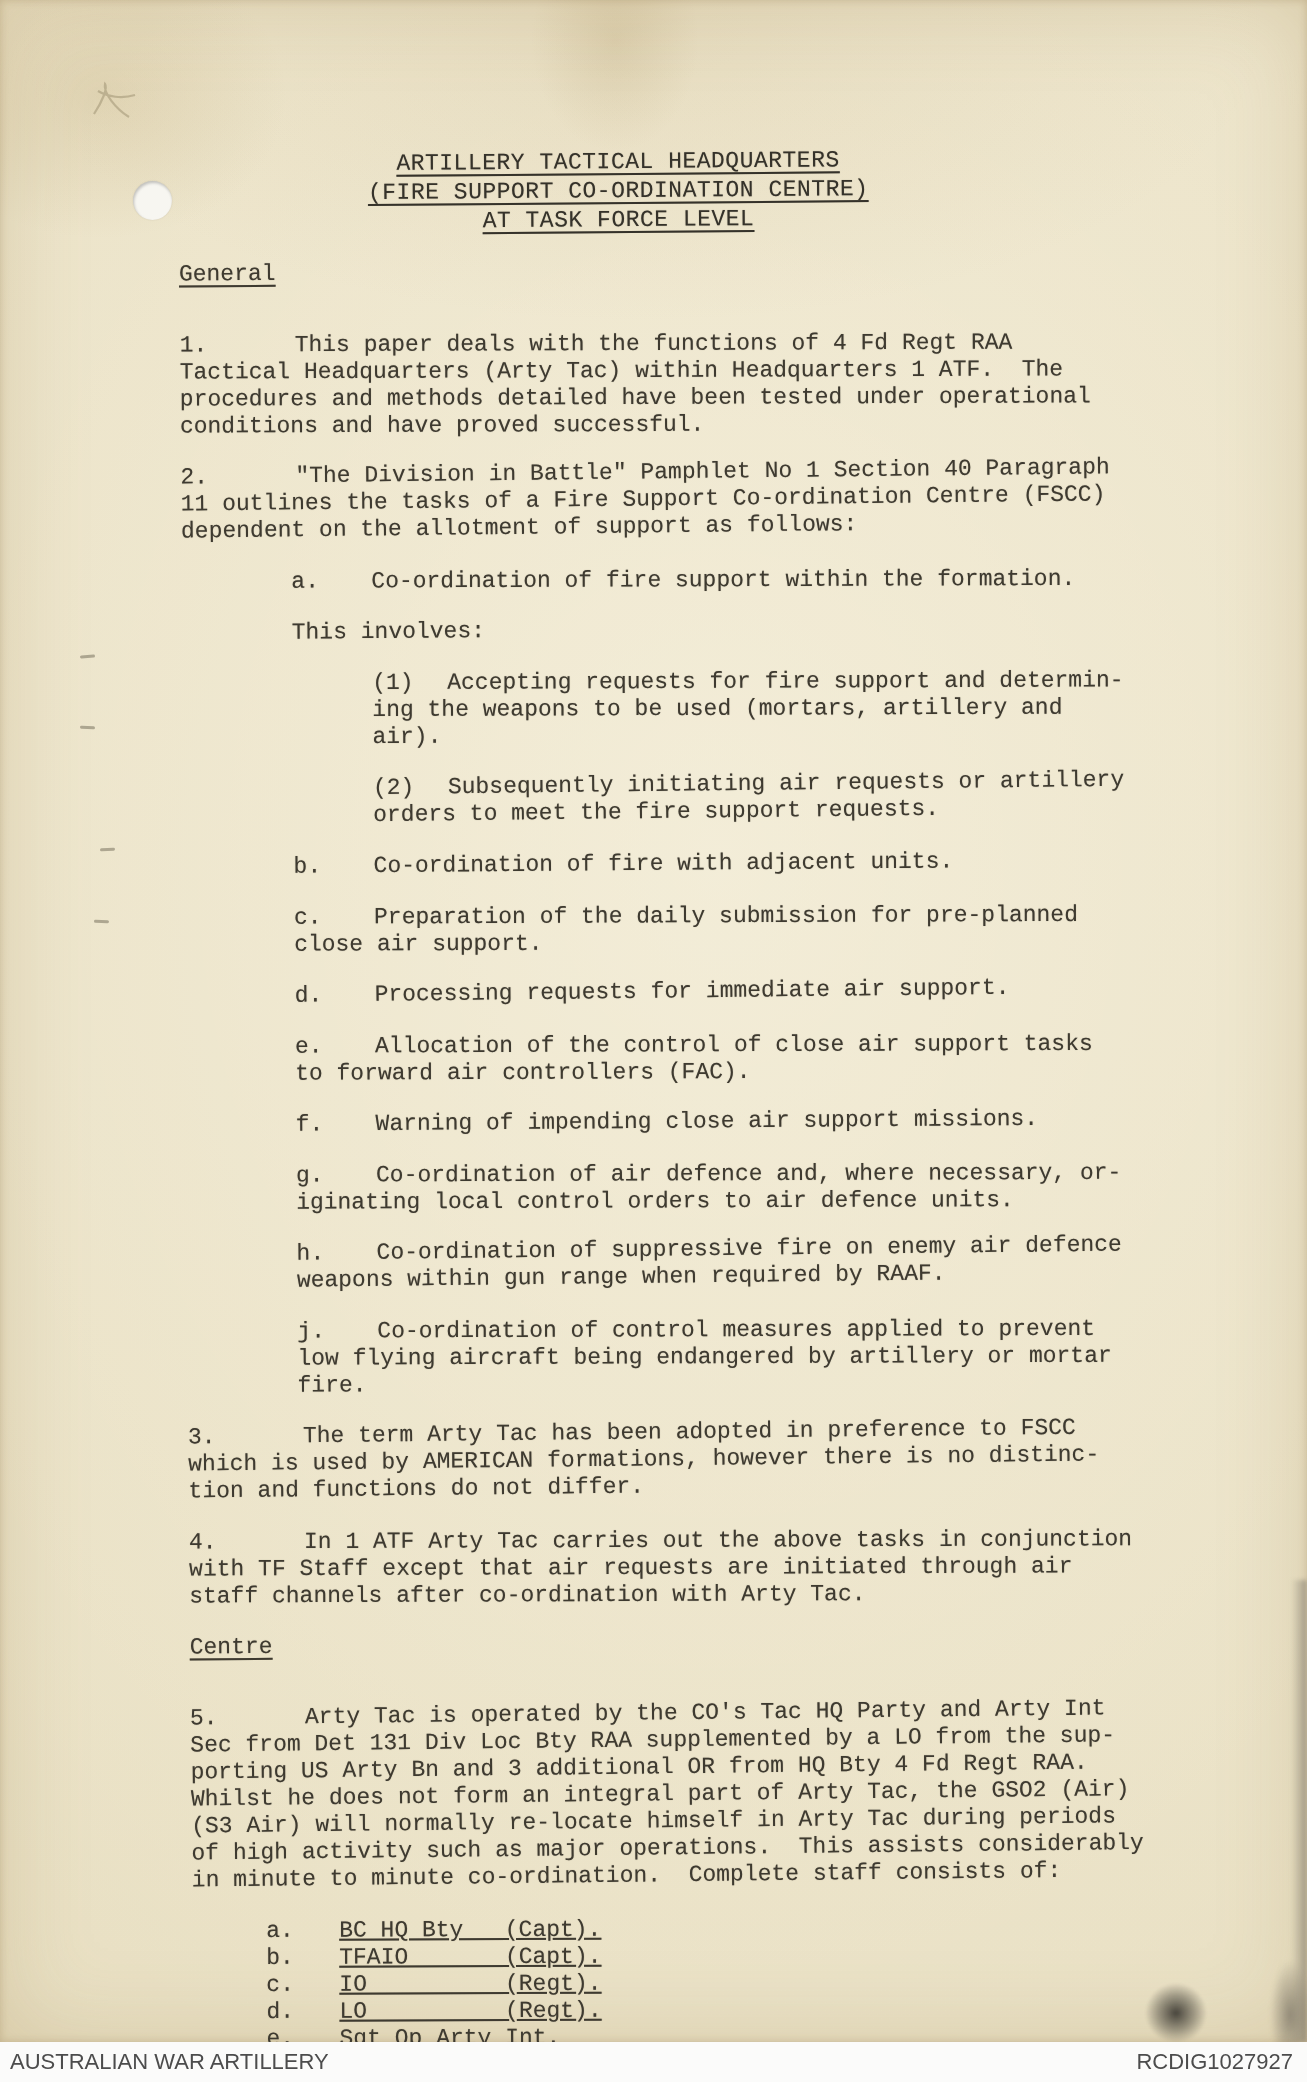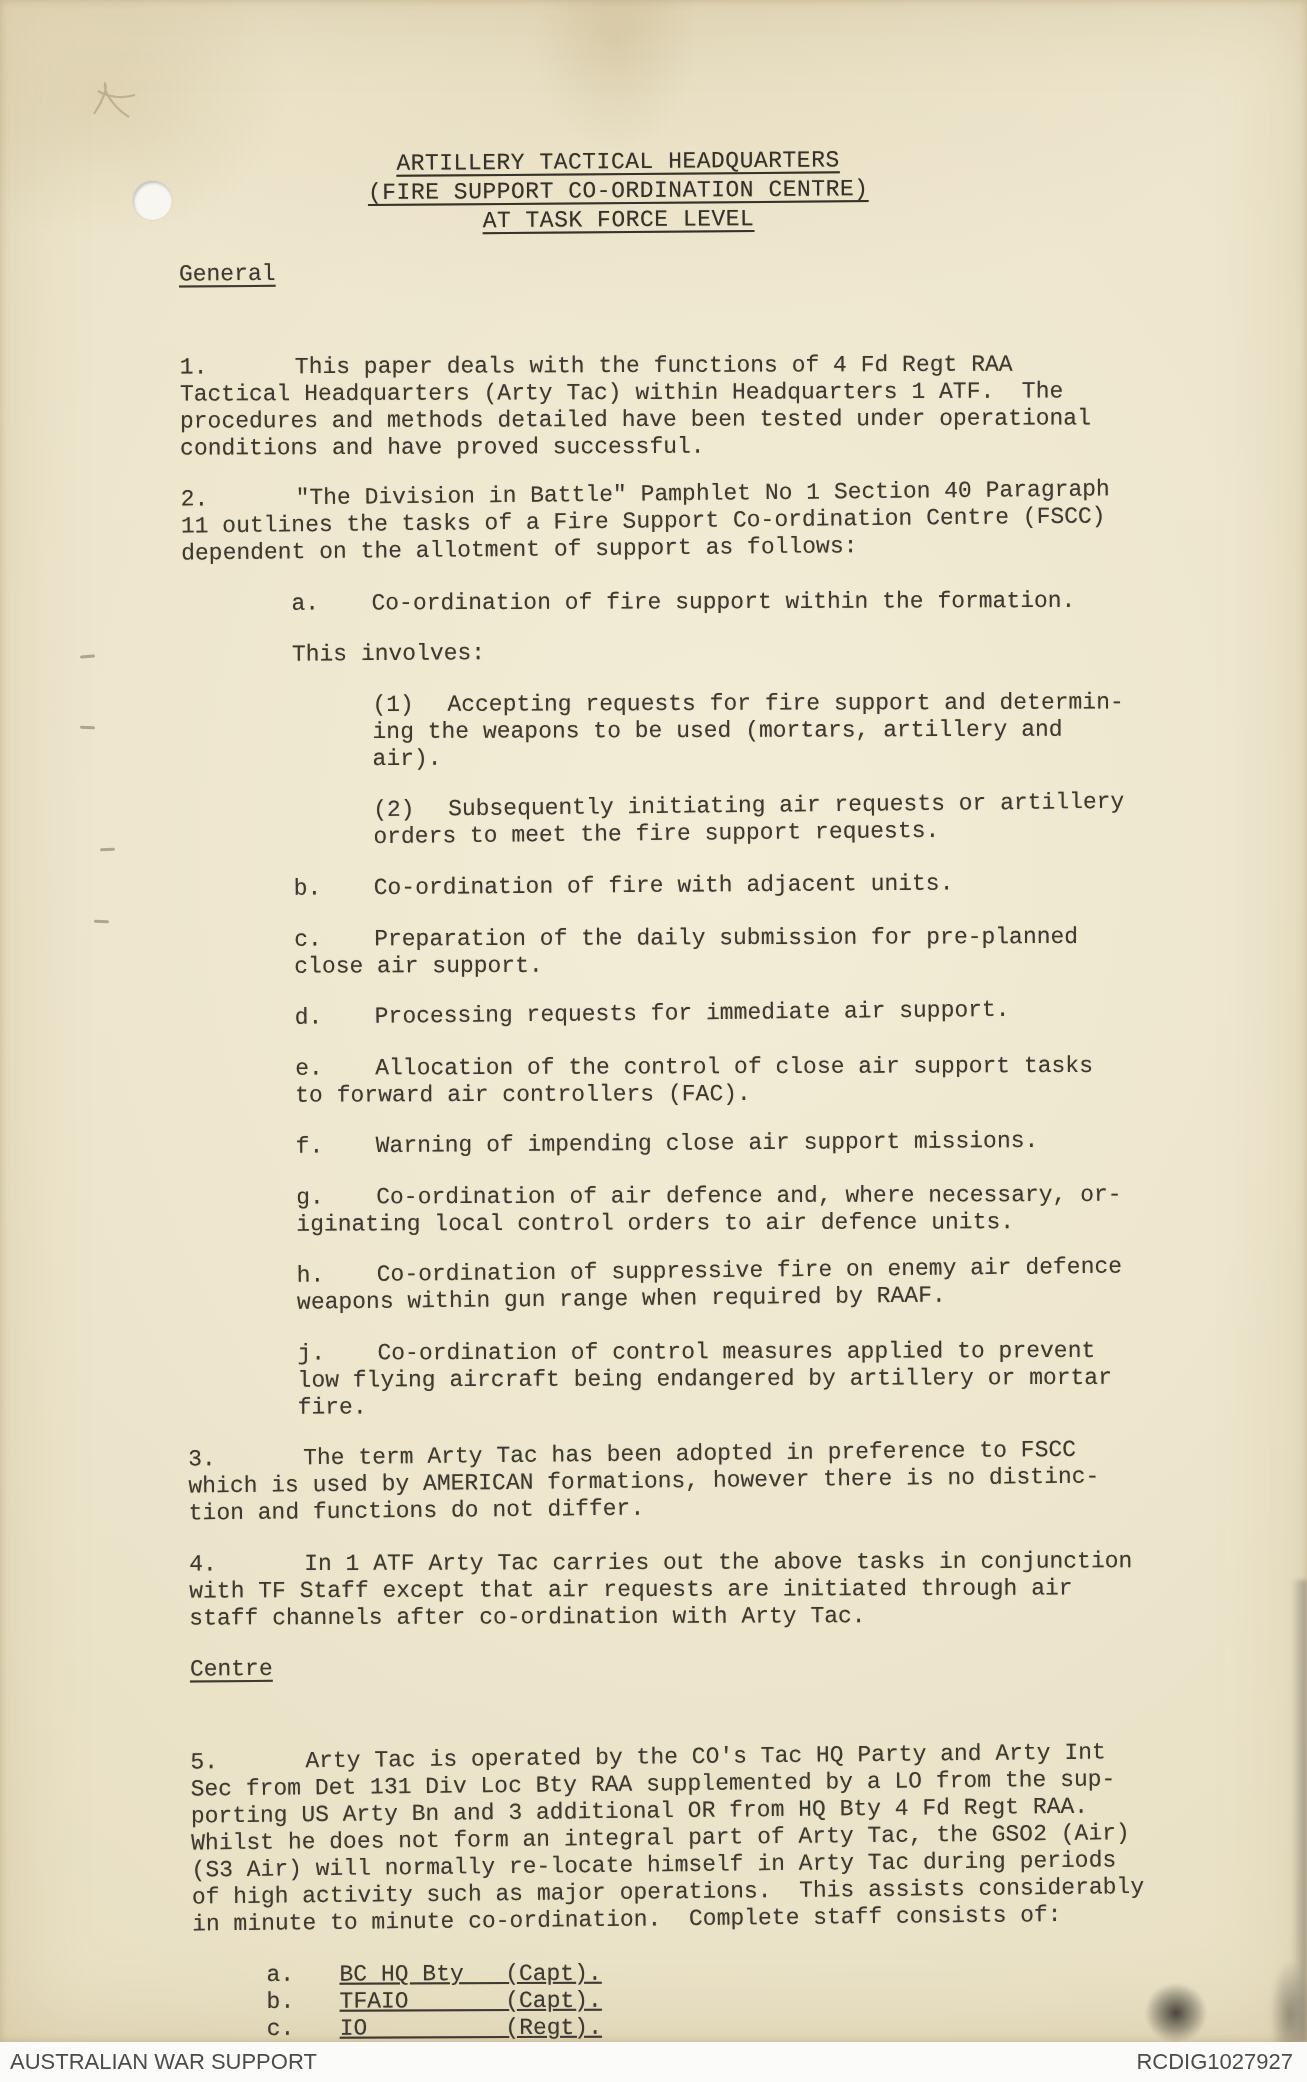--- a/index.html
+++ b/index.html
@@ -87,21 +87,21 @@
     text-decoration-thickness: 2px;
   }
   .title {
     width: 880px;
     text-align: center;
     margin-bottom: 24px;
     color: #35322a;
     letter-spacing: 0.5px;
   }
   .title .tl { margin-bottom: 2px; }
-  .heading { margin-bottom: 40px; display: inline-block; }
+  .heading { margin-bottom: 18px; display: inline-block; }
   .heading-wrap { margin-bottom: 26px; }
   .mt6 { margin-top: 6px; }
   .para { margin-bottom: 24px; }
   .txt { white-space: pre-wrap; }
   .pre { white-space: pre; text-decoration: underline; }
   .num { display: inline-block; }
   .w1 { width: 115px; }
   .w2 { width: 80px; }
   .w3 { width: 75px; }
   .w4 { width: 73px; }
@@ -232,16 +232,16 @@
         <span>........./f.</span><span class="signoff-note">2 Bdr sigs</span>
       </div>
 
     </div>
 
     <div class="smudge"></div>
     <div class="smudge2"></div>
   </div>
 
   <div class="footer">
-    <span>AUSTRALIAN WAR SUPPORT</span>
+    <span>AUSTRALIAN WAR ARTILLERY</span>
     <span>RCDIG1027927</span>
   </div>
 </div>
 
 </body></html>

